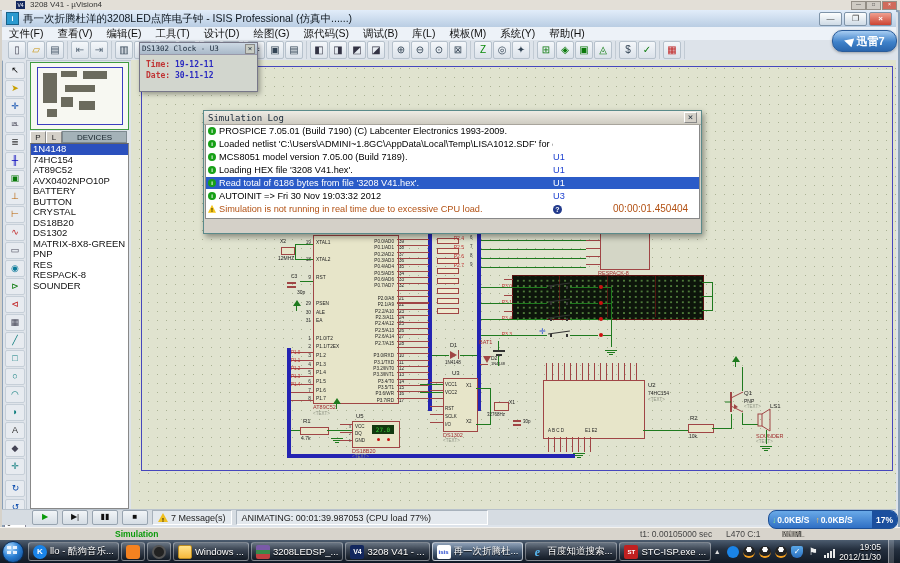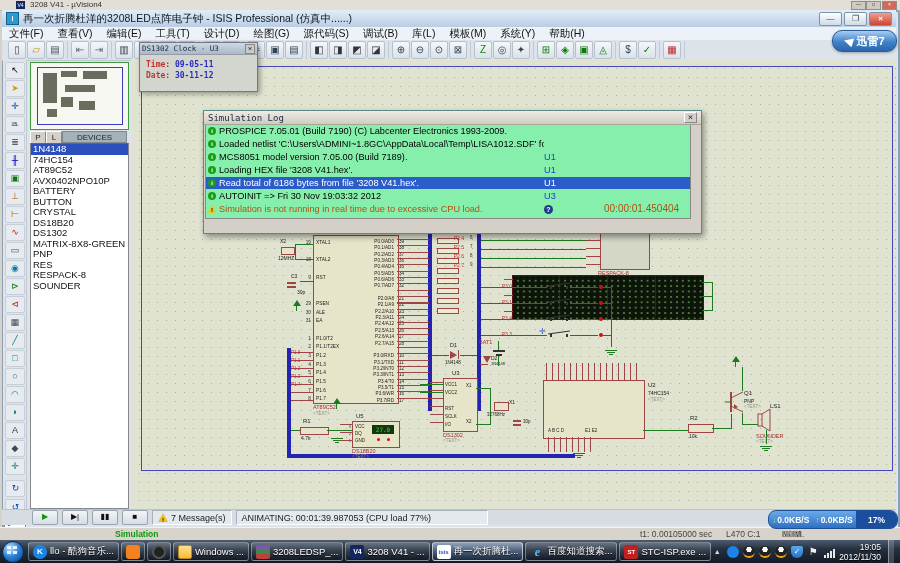--- a/index.html
+++ b/index.html
@@ -81,21 +81,21 @@
   #clockpop-close{margin-left:auto;width:8px;height:8px;background:#c8ccc4;border:1px solid #888;font-size:6px;line-height:7px;text-align:center;color:#333}
   #clockpop-body{padding:4px 6px;font-family:"DejaVu Sans Mono",monospace;font-size:8px;font-weight:bold;line-height:11px}
   .clk-lab{color:#c03333}.clk-val{color:#2a2ac0}
   
   #simlog{left:203px;top:110px;width:497px;height:122px;z-index:20;background:#d4d0c8;border:1px solid #5a8a8a;box-shadow:2px 3px 6px rgba(0,0,0,.4)}
   #simlog-title{height:13px;background:linear-gradient(#eeebe4,#cfccc2);display:flex;align-items:center;padding:0 4px;border-bottom:1px solid #a8a49c}
   #simlog-title span{font-size:9px;color:#1a2a3a;font-family:"DejaVu Sans Mono",monospace}
   #simlog-close{margin-left:auto;width:11px;height:9px;background:#d4d0c8;border:1px solid #888;border-top-color:#fff;border-left-color:#fff;font-size:7px;line-height:8px;text-align:center;color:#222}
   #log-header{display:grid;grid-template-columns:1fr 60px 86px;height:13px;background:#d4d0c8;font-size:9px;color:#111}
   #log-header div{border-right:1px solid #928e86;border-left:1px solid #fff;border-bottom:1px solid #928e86;line-height:12px;padding-left:4px}
-  #log-body{height:93px;background:#86efac;border:1px solid #888;border-top:none;margin:0 10px 1px 1px;overflow:hidden}
+  #log-body{height:93px;background:#ffffff;border:1px solid #888;border-top:none;margin:0 1px 1px 1px;overflow:hidden}
   .log-row{display:grid;grid-template-columns:1fr 60px 86px;height:12.9px;align-items:center;font-size:9.2px;color:#000}
   .log-msg{display:flex;align-items:center;gap:3px;padding-left:2px;white-space:nowrap;overflow:hidden}
   .licon{flex:0 0 auto;width:8px;height:8px;display:inline-block}
   .licon.info{border-radius:50%;background:#17a017;color:#fff;font-size:6px;font-weight:bold;line-height:8px;text-align:center}
   .licon.warning{background:#f5c518;clip-path:polygon(50% 0,100% 100%,0 100%);color:#000;font-size:6px;line-height:10px;text-align:center;font-weight:bold}
   .lnk{color:#1b3fd0;}
   .log-row.sel{background:#2b5cc8;color:#fff}
   .log-row.sel .lnk{color:#fff}
   .log-row.warnrow{color:#b25012}
   .qmark{width:9px;height:9px;border-radius:50%;background:#223a8c;color:#fff;font-size:7px;font-weight:bold;line-height:9px;text-align:center;display:inline-block}
@@ -103,21 +103,21 @@
   
   #bottombar{left:2px;top:509px;width:894px;height:16px;background:#d6dce2;border-top:1px solid #b8c2cc;display:flex;align-items:center;gap:4px;padding-left:30px;box-sizing:border-box}
   .pbtn{width:24px;height:13px;background:linear-gradient(#f2f5f8,#d5dde4);border:1px solid #98a4b0;border-radius:2px;font-size:8px;line-height:12px;text-align:center;color:#111}
   .pbtn .gr{color:#0a9a0a}
   .sunken{height:13px;background:#e4e9ee;border:1px solid #a8b2bc;border-bottom-color:#fff;border-right-color:#fff;font-size:9px;line-height:12px;padding:0 5px;color:#222;display:flex;align-items:center;gap:3px}
   .wtri{width:0;height:0;border-left:5px solid transparent;border-right:5px solid transparent;border-bottom:9px solid #f0c020;position:relative}
   .wtri em{position:absolute;left:-1px;top:1px;font-style:normal;font-size:6px;font-weight:bold;color:#000}
   
   #netol{left:768px;top:510px;width:128px;height:17px;z-index:40;border-radius:8px;background:linear-gradient(#6aaae8,#2f6fc4);border:1px solid #1d4f96;display:flex;align-items:center;font-size:8.5px;color:#fff;font-weight:bold;overflow:hidden}
   #netol .seg{padding:0 3px;display:flex;align-items:center;gap:1px}
-  #netol .pct{margin-left:auto;background:#1b4f9e;height:100%;display:flex;align-items:center;padding:0 12px}
+  #netol .pct{margin-left:auto;background:#1b4f9e;height:100%;display:flex;align-items:center;padding:0 4px}
   .arr-d{color:#8ef08e}.arr-u{color:#f0c060}
   
   #uv-status{left:0;top:527px;width:900px;height:13px;background:#d8d4cc;border-top:1px solid #f4f2ee;font-size:8.5px;color:#444}
   #uv-status span{position:absolute;line-height:13px;white-space:nowrap}
   #uv-sim{left:115px;color:#0a9a0a;font-weight:bold}
   #uv-flags{left:782px;display:flex;gap:6px}
   #uv-flags .flag{color:#9a968e;line-height:13px}
   #uv-flags .flag.on{color:#222;font-weight:bold}
   
   #taskbar{left:0;top:540px;width:900px;height:23px;background:linear-gradient(#4c5c6f,#25303f 40%,#121a26);display:flex;align-items:center;padding-left:2px;box-sizing:border-box}
@@ -651,21 +651,21 @@
     <div class="wire" style="left: 289px; top: 332px; width: 23px; height: 1px; position: absolute;"></div>
   </div>
 
 <div class="abs" id="clockpop">
   <div id="clockpop-title">
     <span>DS1302 Clock - U3</span>
     <span id="clockpop-close">×</span>
   </div>
   <div id="clockpop-body">
     <div><span class="clk-lab">Time:</span>
-         <span class="clk-val">09-05-11</span></div>
+         <span class="clk-val">19-12-11</span></div>
     <div><span class="clk-lab">Date:</span>
          <span class="clk-val">30-11-12</span></div>
   </div>
 </div>
 
 <div class="abs" id="simlog">
   <div id="simlog-title">
     <span>Simulation Log</span>
     <span id="simlog-close">×</span>
   </div>

